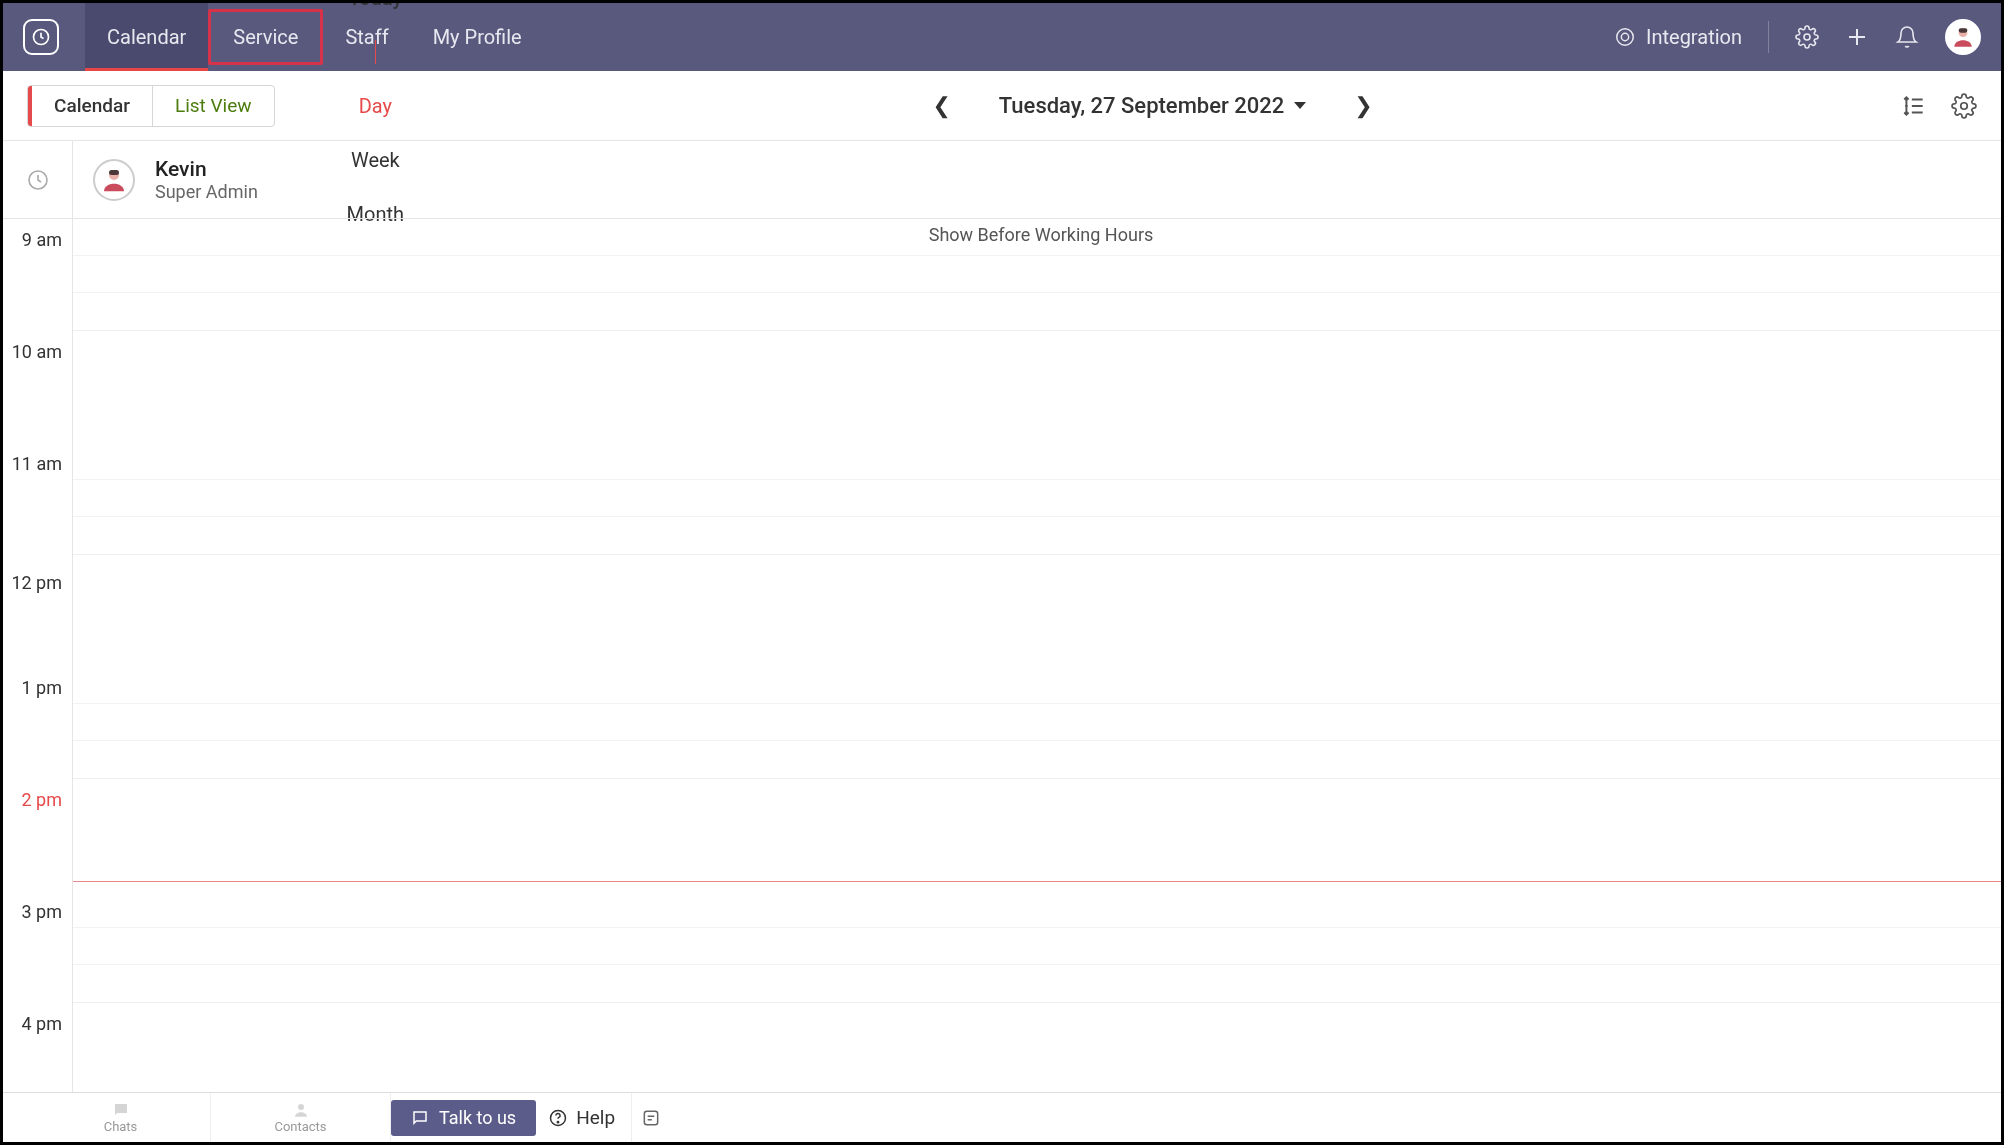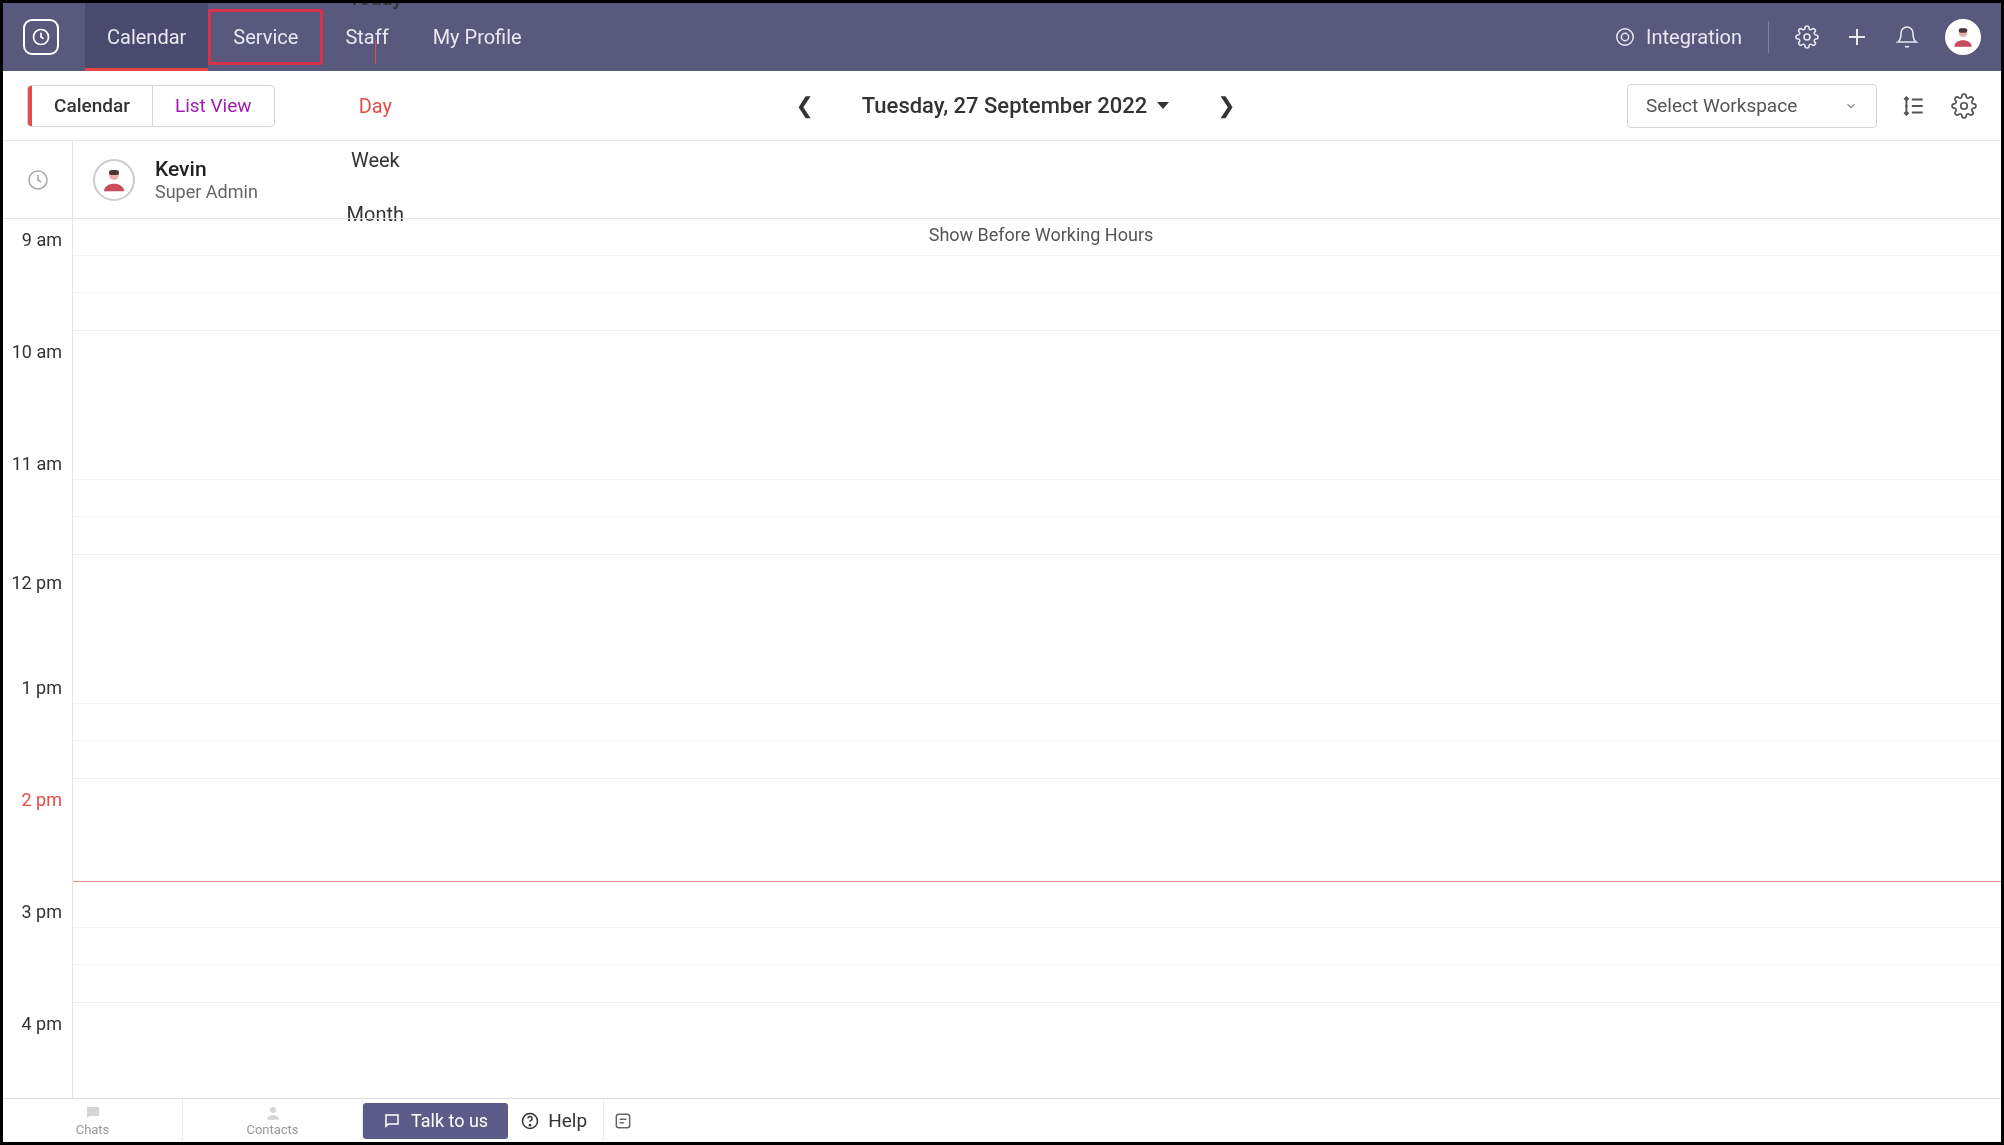--- a/index.html
+++ b/index.html
@@ -86,21 +86,21 @@
     display:flex;align-items:center;
     font-size:19px;
     cursor:pointer;
     color:#333;
   }
   .view-switch > div.active {
     border-left: 4px solid #e64a4a;
     font-weight:500;
   }
   .view-switch > div + div { border-left:1px solid #d6d6d6; }
-  .view-switch > div:not(.active) { color:#a21caf; }
+  .view-switch > div:not(.active) { color:#4d7c0f; }
   .date-nav-group { display:flex; align-items:center; gap: 30px; margin-left: 48px; flex-direction: column; }
   .txt-btn { font-size:20px; cursor:pointer; color:#333; }
   .txt-btn.today { font-weight:500; }
   .red-sep { width:1px; height:24px; background:#e64a4a; }
   .txt-btn.red { color:#e64a4a; }
   .date-center {
     flex:1;
     display:flex;
     align-items:center;
     justify-content:center;
@@ -195,25 +195,26 @@
   .now-line {
     position:absolute;
     left:0;right:0;
     height:1px;
     background:#e58a8a;
     z-index:3;
   }
 
   
   .footer {
-    height:44px;
+    height:50px;
     border-top:1px solid #ddd;
     display:flex;
     align-items:center;
     background:#fff;
+    padding-left:28px;
   }
   .footer-tab {
     width:180px;
     display:flex;flex-direction:column;align-items:center;justify-content:center;
     font-size:13px;color:#999;
     border-right:1px solid #eee;
     height:100%;
     cursor:pointer;
   }
   .footer-tab svg { opacity:0.4; }
@@ -305,26 +306,20 @@
   </div>
   <div class="date-center">
     <span class="chev">❮</span>
     <div class="date-label">
       <span>Tuesday, 27 September 2022</span>
       <span class="dropdown-caret"></span>
     </div>
     <span class="chev">❯</span>
   </div>
   <div class="toolbar-right">
-    <div class="workspace-select">
-      <span>Select Workspace</span>
-      <svg width="14" height="14" viewBox="0 0 24 24" fill="none" stroke="#888" stroke-width="2">
-          <path d="M6 9l6 6 6-6"></path>
-        </svg>
-    </div>
     <svg class="tool-icon" viewBox="0 0 24 24" fill="none" stroke="#555" stroke-width="1.8">
         <path d="M4 6h2M4 12h2M4 18h2M10 6h10M10 12h10M10 18h10"></path>
         <path d="M5 4l0 16"></path>
         <path d="M3 6l2-2 2 2M3 18l2 2 2-2"></path>
       </svg>
     <svg class="tool-icon" viewBox="0 0 24 24" fill="none" stroke="#555" stroke-width="1.6">
         <circle cx="12" cy="12" r="3"></circle>
         <path d="M19.4 15a1.7 1.7 0 0 0 .34 1.87l.06.06a2 2 0 1 1-2.83 2.83l-.06-.06a1.7 1.7 0 0 0-1.87-.34 1.7 1.7 0 0 0-1 1.55V21a2 2 0 1 1-4 0v-.09a1.7 1.7 0 0 0-1-1.55 1.7 1.7 0 0 0-1.87.34l-.06.06a2 2 0 1 1-2.83-2.83l.06-.06a1.7 1.7 0 0 0 .34-1.87 1.7 1.7 0 0 0-1.55-1H3a2 2 0 1 1 0-4h.09a1.7 1.7 0 0 0 1.55-1 1.7 1.7 0 0 0-.34-1.87l-.06-.06a2 2 0 1 1 2.83-2.83l.06.06a1.7 1.7 0 0 0 1.87.34H9a1.7 1.7 0 0 0 1-1.55V3a2 2 0 1 1 4 0v.09a1.7 1.7 0 0 0 1 1.55 1.7 1.7 0 0 0 1.87-.34l.06-.06a2 2 0 1 1 2.83 2.83l-.06.06a1.7 1.7 0 0 0-.34 1.87V9a1.7 1.7 0 0 0 1.55 1H21a2 2 0 1 1 0 4h-.09a1.7 1.7 0 0 0-1.55 1z"></path>
       </svg>
   </div>

